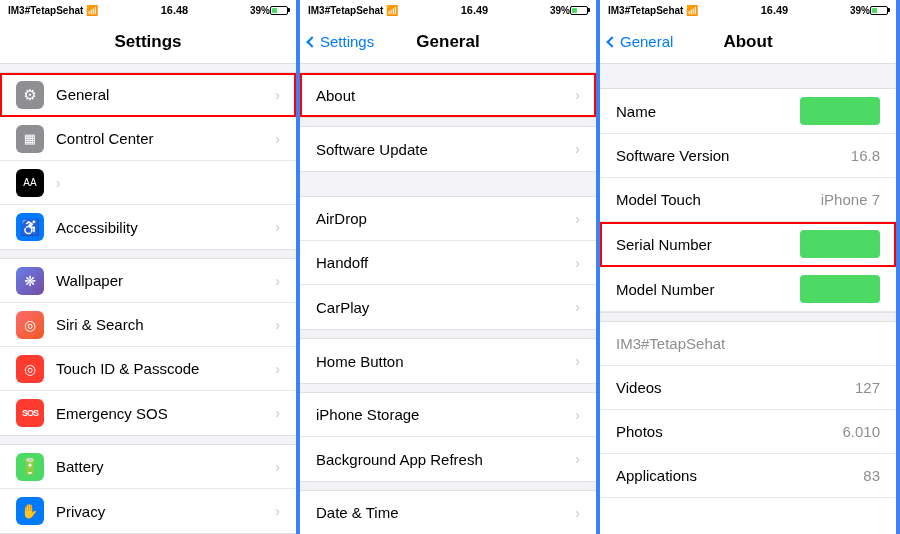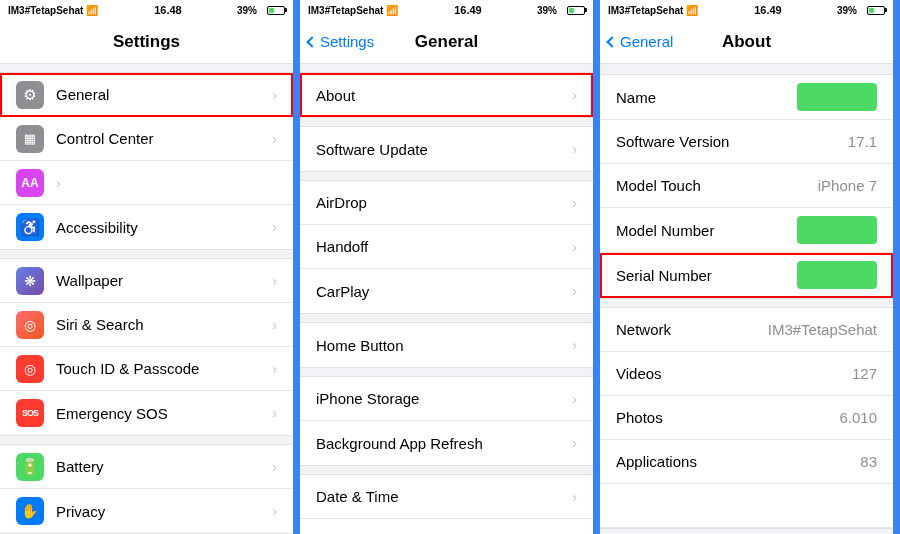--- a/index.html
+++ b/index.html
@@ -10,36 +10,36 @@
       width: 900px;
       height: 534px;
       overflow: hidden;
     }
     .phone-panel {
       width: 300px;
       height: 534px;
       background: #f2f2f7;
       display: flex;
       flex-direction: column;
-      border-right: 7px solid #3b82f6;
+      border-right: 4px solid #3b82f6;
       overflow: hidden;
     }
     .status-bar {
       background: #fff;
       height: 20px;
       display: flex;
       align-items: center;
       justify-content: space-between;
       padding: 0 8px;
       font-size: 10px;
       font-weight: 600;
       flex-shrink: 0;
     }
     .status-left { display: flex; align-items: center; gap: 3px; }
-    .status-right { display: flex; align-items: center; gap: 10px; }
+    .status-right { display: flex; align-items: center; gap: 0; }
     .battery-icon {
       width: 18px; height: 9px; border: 1px solid #000; border-radius: 2px; position: relative; display: flex; align-items: center; padding: 1px;
     }
     .battery-icon::after { content: ''; width: 2px; height: 4px; background: #000; position: absolute; right: -3px; top: 50%; transform: translateY(-50%); border-radius: 0 1px 1px 0; }
     .battery-fill { background: #4cd964; height: 100%; border-radius: 1px; width: 39%; }
     .nav-bar {
       background: #fff;
       height: 44px;
       display: flex;
       align-items: center;
@@ -175,21 +175,21 @@
         <div class="row-icon" style="background:#8e8e93;">⚙</div>
         <span class="row-label">General</span>
         <span class="row-chevron">›</span>
       </div>
       <div class="settings-row">
         <div class="row-icon" style="background:#8e8e93; font-size:13px;">▦</div>
         <span class="row-label">Control Center</span>
         <span class="row-chevron">›</span>
       </div>
       <div class="settings-row">
-        <div class="row-icon" style="background:#d946ef; font-size:12px; font-weight:700;">AA</div>
+        <div class="row-icon" style="background:#000000; font-size:10px; font-weight:400;">AA</div>
         <span class="row-chevron">›</span>
       </div>
       <div class="settings-row">
         <div class="row-icon" style="background:#007aff; font-size:16px;">♿</div>
         <span class="row-label">Accessibility</span>
         <span class="row-chevron">›</span>
       </div>
     </div>
     <div class="settings-group" style="margin-top:8px;">
       <div class="settings-row">
@@ -262,21 +262,21 @@
       </div>
     </div>
 
     <div class="settings-group" style="margin-top:8px;">
       <div class="settings-row">
         <span class="row-label">Software Update</span>
         <span class="row-chevron">›</span>
       </div>
     </div>
 
-    <div class="settings-group" style="margin-top:8px;">
+    <div class="settings-group" style="margin-top:24px;">
       <div class="settings-row">
         <span class="row-label">AirDrop</span>
         <span class="row-chevron">›</span>
       </div>
       <div class="settings-row">
         <span class="row-label">Handoff</span>
         <span class="row-chevron">›</span>
       </div>
       <div class="settings-row">
         <span class="row-label">CarPlay</span>
@@ -333,51 +333,50 @@
 
   <div class="nav-bar">
     <div class="nav-back">
       <span class="chevron-left"></span>
       <span>General</span>
     </div>
     <span class="nav-title">About</span>
   </div>
 
   <div class="settings-list">
-    <div class="settings-group" style="margin-top:10px;">
+    <div class="settings-group" style="margin-top:24px;">
 
       <div class="info-row">
         <span class="info-label">Name</span>
         <div class="info-value-green"></div>
       </div>
 
       <div class="info-row">
         <span class="info-label">Software Version</span>
-        <span class="info-value">17.1</span>
+        <span class="info-value">16.8</span>
       </div>
 
       <div class="info-row">
         <span class="info-label">Model Touch</span>
         <span class="info-value">iPhone 7</span>
-      </div>
-
-      <div class="info-row">
-        <span class="info-label">Model Number</span>
-        <div class="info-value-green"></div>
       </div>
 
       <div class="info-row highlighted-row">
         <span class="info-label">Serial Number</span>
         <div class="info-value-green"></div>
       </div>
-    </div>
-
-    <div class="settings-group" style="margin-top:8px;">
-      <div class="info-row">
-        <span class="info-label">Network</span>
+
+      <div class="info-row">
+        <span class="info-label">Model Number</span>
+        <div class="info-value-green"></div>
+      </div>
+    </div>
+
+    <div class="settings-group" style="margin-top:8px;">
+      <div class="info-row">
         <span class="info-value">IM3#TetapSehat</span>
       </div>
       <div class="info-row">
         <span class="info-label">Videos</span>
         <span class="info-value">127</span>
       </div>
       <div class="info-row">
         <span class="info-label">Photos</span>
         <span class="info-value">6.010</span>
       </div>

